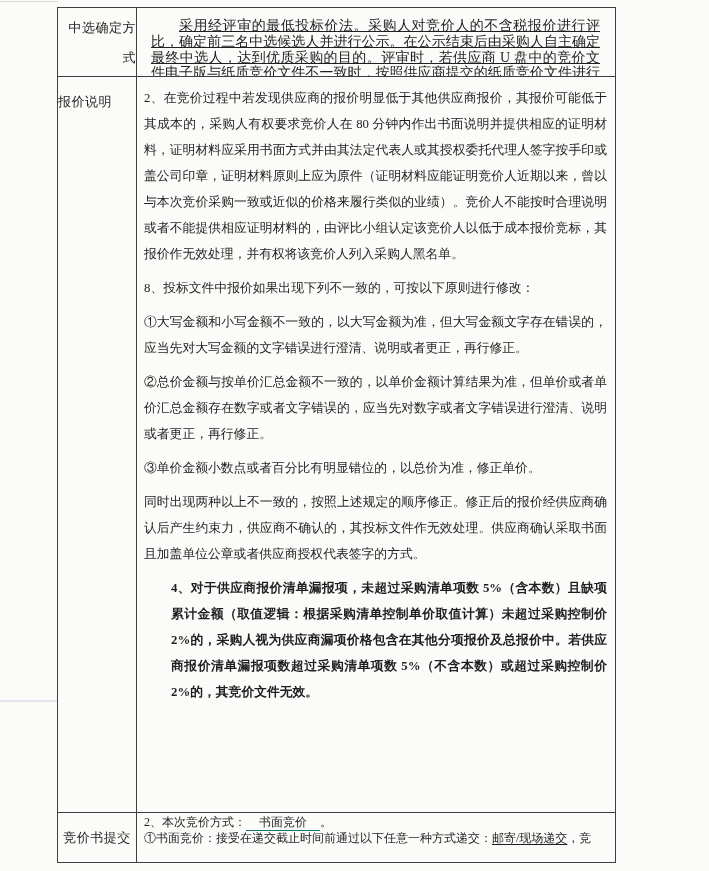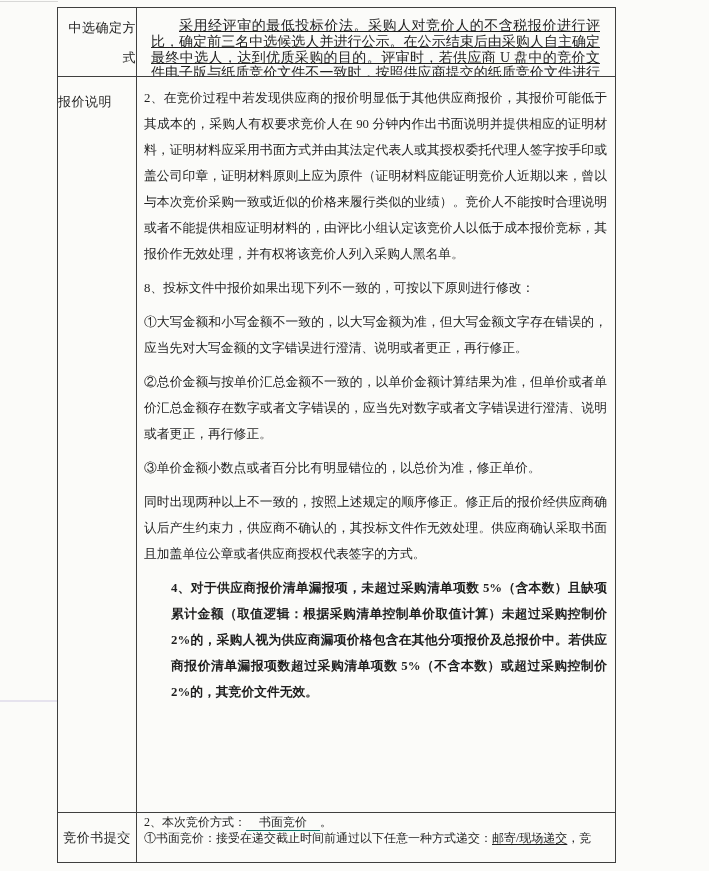--- a/index.html
+++ b/index.html
@@ -59,21 +59,21 @@
     <div class="row r1">
       <div class="th">中选确定方式</div>
       <div class="td">
         <p>采用经评审的最低投标价法。采购人对竞价人的不含税报价进行评比，确定前三名中选候选人并进行公示。在公示结束后由采购人自主确定最终中选人，达到优质采购的目的。评审时，若供应商 U 盘中的竞价文件电子版与纸质竞价文件不一致时，按照供应商提交的纸质竞价文件进行评比。</p>
       </div>
     </div>
 
     <div class="row r2">
       <div class="th">报价说明</div>
       <div class="td">
-        <p>2、在竞价过程中若发现供应商的报价明显低于其他供应商报价，其报价可能低于其成本的，采购人有权要求竞价人在 90 分钟内作出书面说明并提供相应的证明材料，证明材料应采用书面方式并由其法定代表人或其授权委托代理人签字按手印或盖公司印章，证明材料原则上应为原件（证明材料应能证明竞价人近期以来，曾以与本次竞价采购一致或近似的价格来履行类似的业绩）。竞价人不能按时合理说明或者不能提供相应证明材料的，由评比小组认定该竞价人以低于成本报价竞标，其报价作无效处理，并有权将该竞价人列入采购人黑名单。</p>
+        <p>2、在竞价过程中若发现供应商的报价明显低于其他供应商报价，其报价可能低于其成本的，采购人有权要求竞价人在 80 分钟内作出书面说明并提供相应的证明材料，证明材料应采用书面方式并由其法定代表人或其授权委托代理人签字按手印或盖公司印章，证明材料原则上应为原件（证明材料应能证明竞价人近期以来，曾以与本次竞价采购一致或近似的价格来履行类似的业绩）。竞价人不能按时合理说明或者不能提供相应证明材料的，由评比小组认定该竞价人以低于成本报价竞标，其报价作无效处理，并有权将该竞价人列入采购人黑名单。</p>
         <p>8、投标文件中报价如果出现下列不一致的，可按以下原则进行修改：</p>
         <p>①大写金额和小写金额不一致的，以大写金额为准，但大写金额文字存在错误的，应当先对大写金额的文字错误进行澄清、说明或者更正，再行修正。</p>
         <p>②总价金额与按单价汇总金额不一致的，以单价金额计算结果为准，但单价或者单价汇总金额存在数字或者文字错误的，应当先对数字或者文字错误进行澄清、说明或者更正，再行修正。</p>
         <p>③单价金额小数点或者百分比有明显错位的，以总价为准，修正单价。</p>
         <p>同时出现两种以上不一致的，按照上述规定的顺序修正。修正后的报价经供应商确认后产生约束力，供应商不确认的，其投标文件作无效处理。供应商确认采取书面且加盖单位公章或者供应商授权代表签字的方式。</p>
         <p class="bold">4、对于供应商报价清单漏报项，未超过采购清单项数 5%（含本数）且缺项累计金额（取值逻辑：根据采购清单控制单价取值计算）未超过采购控制价 2%的，采购人视为供应商漏项价格包含在其他分项报价及总报价中。若供应商报价清单漏报项数超过采购清单项数 5%（不含本数）或超过采购控制价 2%的，其竞价文件无效。</p>
       </div>
     </div>
 
     <div class="row r3">

